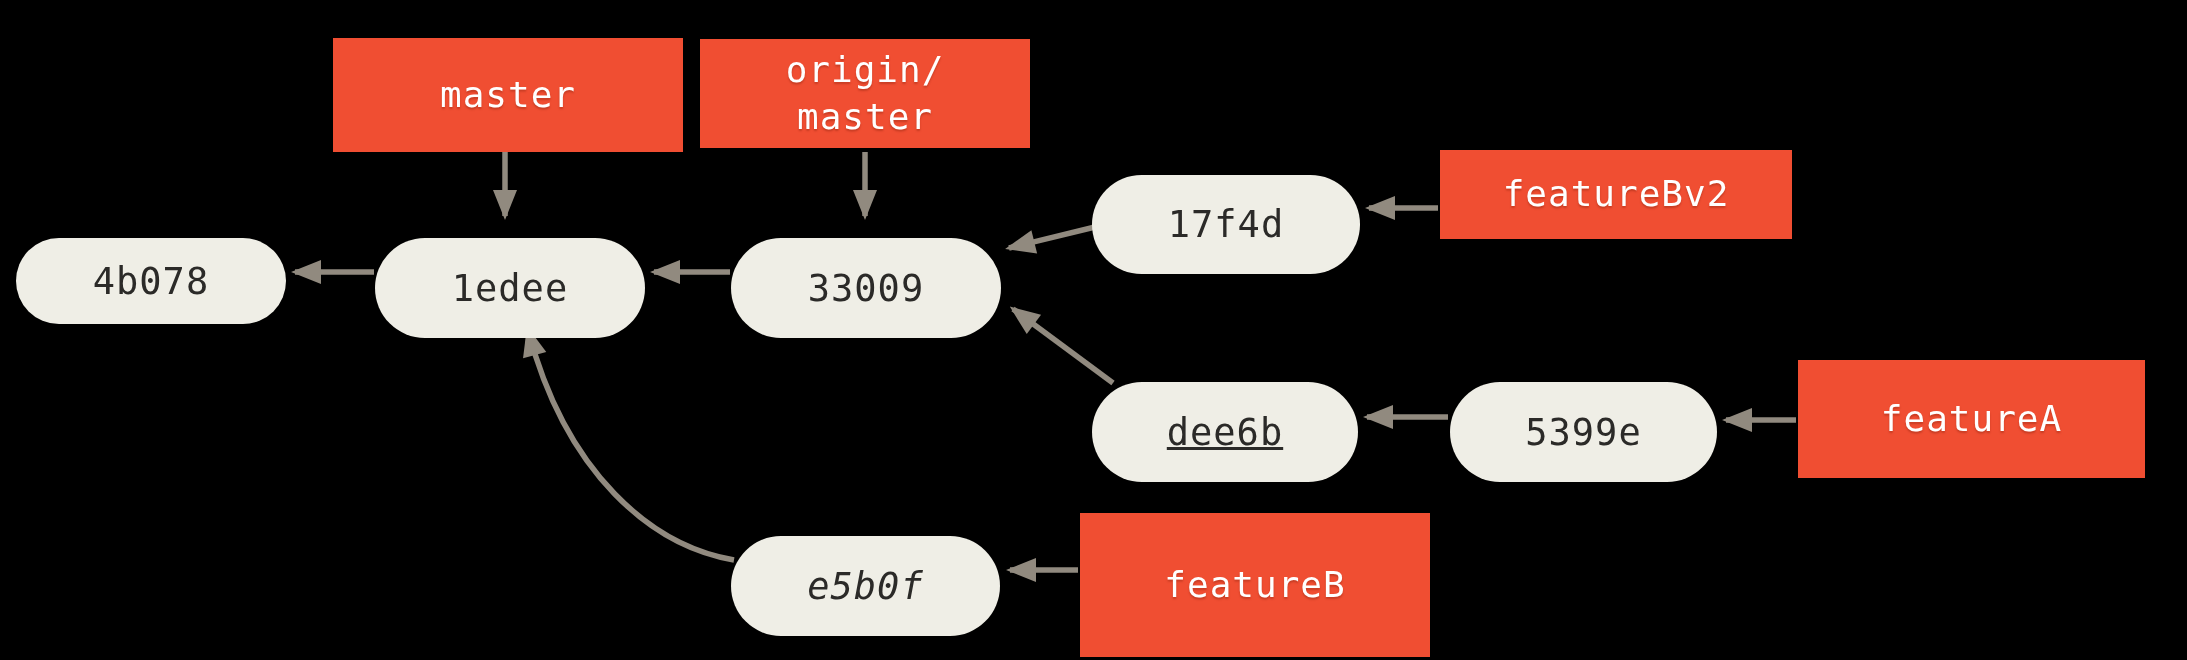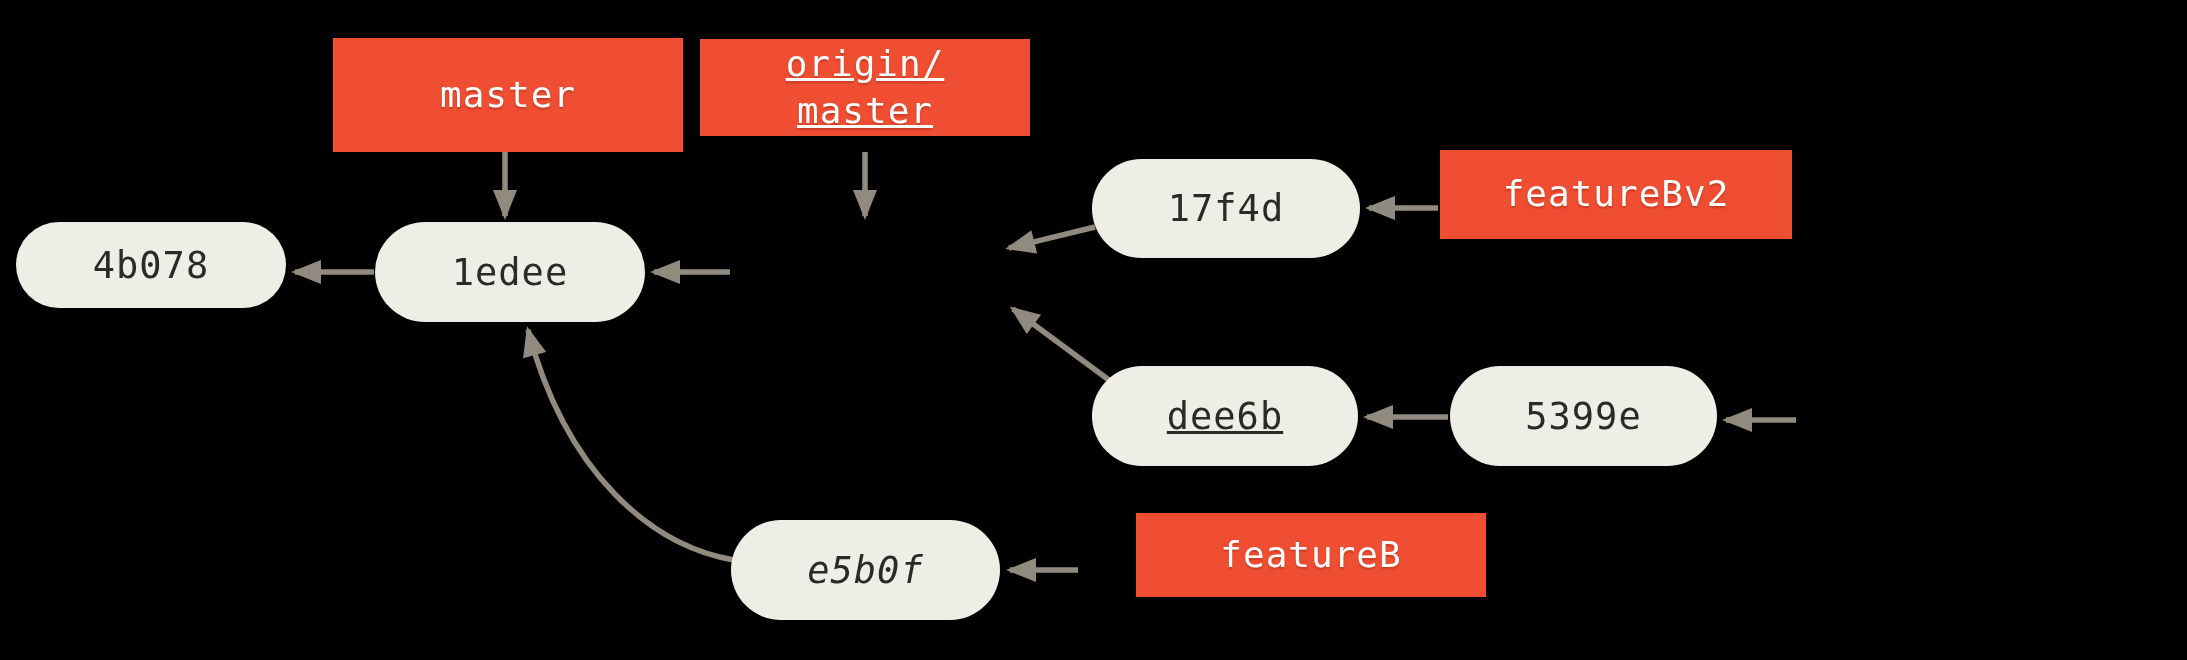--- a/index.html
+++ b/index.html
@@ -20,20 +20,21 @@
   .commit {
     position: absolute;
     background: #EFEEE6;
     border-radius: 52px;
     display: flex;
     align-items: center;
     justify-content: center;
     color: #2B2A28;
     font-size: 37px;
     letter-spacing: 1px;
+    margin-top: 16px;
   }
   .branch {
     position: absolute;
     background: #F04E32;
     color: #FFFFFF;
     display: flex;
     flex-direction: column;
     align-items: center;
     justify-content: center;
     text-align: center;
@@ -66,42 +67,48 @@
       <line x1="1438" y1="208" x2="1369" y2="208" marker-end="url(#head)"></line>
       <line x1="1078" y1="570" x2="1010" y2="570" marker-end="url(#head)"></line>
       <path d="M 734 560 C 652 546, 566 474, 528 330" marker-end="url(#head)"></path>
     </g>
   </svg>
 
   <div class="branch" style="left:333px; top:38px; width:350px; height:114px;">
     <span>master</span>
   </div>
 
-  <div class="branch" style="left:700px; top:39px; width:330px; height:97px;text-decoration:underline;">
+  <div class="branch" style="left:700px; top:39px; width:330px; height:109px;">
     <span>origin/</span>
     <span>master</span>
   </div>
 
   <div class="branch" style="left:1440px; top:150px; width:352px; height:89px;">
     <span>featureBv2</span>
   </div>
 
+  <div class="branch" style="left:1798px; top:360px; width:347px; height:118px;">
+    <span>featureA</span>
+  </div>
 
-  <div class="branch" style="left:1136px; top:513px; width:350px; height:84px;">
+  <div class="branch" style="left:1080px; top:513px; width:350px; height:144px;">
     <span>featureB</span>
   </div>
 
   <div class="commit" style="left:16px; top:222px; width:270px; height:86px;">
     <span>4b078</span>
   </div>
 
   <div class="commit" style="left:375px; top:222px; width:270px; height:100px;justify-content:center;">
     <span>1edee</span>
   </div>
 
+  <div class="commit" style="left:731px; top:222px; width:270px; height:100px;">
+    <span>33009</span>
+  </div>
 
   <div class="commit" style="left:1092px; top:159px; width:268px; height:99px;">
     <span>17f4d</span>
   </div>
 
   <div class="commit" style="left:1092px; top:366px; width:266px; height:100px;text-decoration:underline;">
     <span>dee6b</span>
   </div>
 
   <div class="commit" style="left:1450px; top:366px; width:267px; height:100px;">

